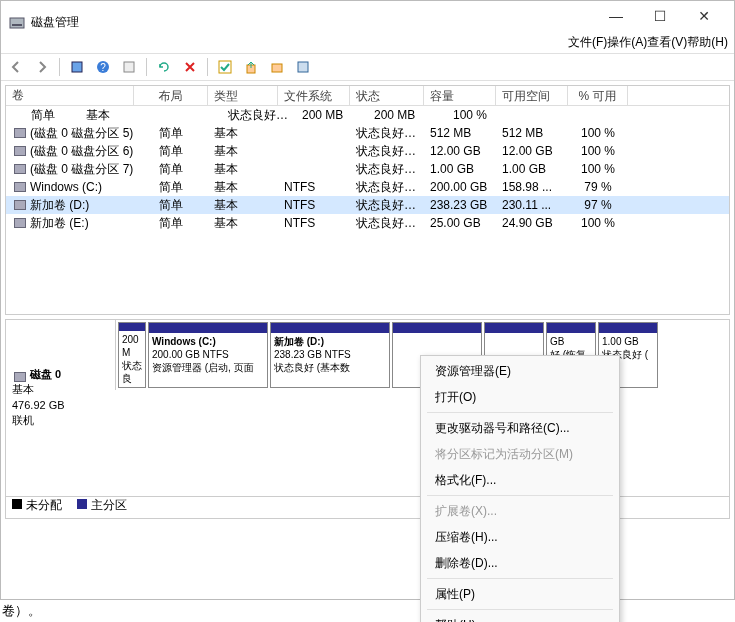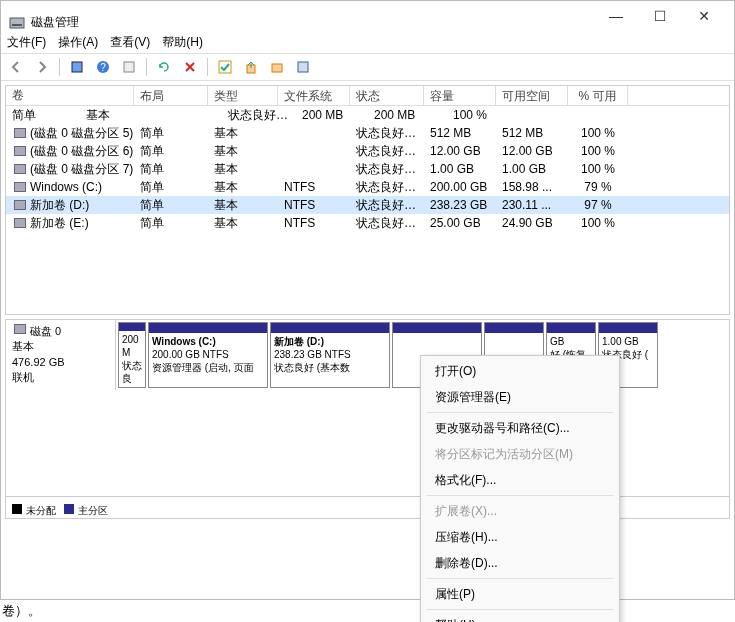--- a/index.html
+++ b/index.html
@@ -2,46 +2,46 @@
 <html><head>
   <meta charset="utf-8">
   <style>
     * { margin: 0; padding: 0; box-sizing: border-box; font-family: "Microsoft YaHei", "Segoe UI", sans-serif; }
     body { background: #fff; font-size: 12px; color: #000; width: 735px; height: 622px; overflow: hidden; position: relative; }
     .window { border: 1px solid #bbb; width: 735px; height: 600px; background: #fff; display: flex; flex-direction: column; }
     .titlebar { height: 30px; display: flex; align-items: flex-end; padding: 0 8px; background: #fff; }
     .titlebar .icon { width: 16px; height: 16px; margin-right: 6px; display: inline-flex; }
     .titlebar .title { flex: 1; font-size: 12px; }
     .titlebar .ctrl { width: 44px; height: 30px; display: flex; align-items: center; justify-content: center; font-size: 14px; color: #333; cursor: pointer; }
-    .menubar { height: 22px; display: flex; align-items: center; padding: 0 6px; gap: 12px; }
+    .menubar { height: 22px; display: flex; align-items: center; padding: 0 6px; gap: 0; justify-content: flex-end; }
     .menubar span { font-size: 12px; cursor: default; }
     .toolbar { height: 28px; border-top: 1px solid #e0e0e0; border-bottom: 1px solid #e0e0e0; display: flex; align-items: center; padding: 0 4px; gap: 4px; }
     .tb-btn { width: 22px; height: 22px; display: flex; align-items: center; justify-content: center; cursor: pointer; }
     .tb-sep { width: 1px; height: 18px; background: #ccc; margin: 0 2px; }
     .content { flex: 1; display: flex; flex-direction: column; padding: 4px; gap: 4px; }
     .list-pane { border: 1px solid #ccc; height: 230px; overflow: hidden; background: #fff; }
     .list-header { display: flex; background: #fff; border-bottom: 1px solid #ddd; height: 20px; }
     .list-header div { border-right: 1px solid #ddd; padding: 2px 6px; font-size: 12px; color: #444; white-space: nowrap; overflow: hidden; }
     .list-body { overflow-y: auto; }
     .list-row { display: flex; height: 18px; align-items: center; }
     .list-row.sel { background: #d4e8ff; }
     .list-row div { padding: 0 6px; font-size: 12px; white-space: nowrap; overflow: hidden; text-overflow: ellipsis; }
     .col-vol { width: 128px; display: flex; align-items: center; gap: 4px; }
-    .col-layout { width: 74px; } .col-type { width: 70px; } .col-fs { width: 72px; } .col-status { width: 74px; } .col-cap { width: 72px; } .col-free { width: 72px; } .col-pct { width: 60px; text-align: center; }
+    .col-layout { width: 74px; text-align: center; } .col-type { width: 70px; } .col-fs { width: 72px; } .col-status { width: 74px; } .col-cap { width: 72px; } .col-free { width: 72px; } .col-pct { width: 60px; text-align: center; }
     .vol-icon { width: 12px; height: 10px; background: #aab; border: 1px solid #667; flex-shrink: 0; margin-left: 2px; }
     .disk-pane { border: 1px solid #ccc; height: 200px; background: #fff; overflow: hidden; position: relative; }
     .disk-row { display: flex; height: 70px; }
     .disk-info { width: 110px; border-right: 1px solid #ccc; padding: 4px 6px; font-size: 11px; line-height: 1.4; }
-    .disk-info .dn { font-weight: normal; display: flex; align-items: flex-start; gap: 4px; }
+    .disk-info .dn { font-weight: bold; display: flex; align-items: flex-end; gap: 4px; margin-top: 43px; }
     .disk-parts { flex: 1; display: flex; gap: 2px; padding: 2px; }
     .part { border: 1px solid #888; display: flex; flex-direction: column; font-size: 10px; overflow: hidden; }
     .part .hdr { height: 10px; background: #2a2a8f; }
     .part .body { padding: 2px 3px; line-height: 1.3; }
     .part .body .pn { font-weight: bold; }
-    .legend { height: 22px; border-top: 1px solid #ccc; display: flex; align-items: flex-end; gap: 8px; padding: 0 6px; font-size: 10px; position: absolute; bottom: 0; left: 0; right: 0; background: #fff; }
+    .legend { height: 22px; border-top: 1px solid #ccc; display: flex; align-items: flex-start; gap: 15px; padding: 0 6px; font-size: 12px; position: absolute; bottom: 0; left: 0; right: 0; background: #fff; }
     .leg-box { width: 10px; height: 10px; display: inline-block; margin-right: 4px; }
     .leg-black { background: #000; } .leg-blue { background: #2a2a8f; }
     .context-menu { position: absolute; left: 420px; top: 355px; width: 200px; background: #f9f9f9; border: 1px solid #ccc; box-shadow: 2px 2px 6px rgba(0,0,0,0.2); z-index: 100; padding: 2px 0; }
     .cm-item { height: 26px; display: flex; align-items: center; padding: 0 14px; font-size: 12px; cursor: default; }
     .cm-item.disabled { color: #999; }
     .cm-sep { height: 1px; background: #e0e0e0; margin: 2px 6px; }
     .redbox { border: 2px solid #d00; pointer-events: none; }
     .footer-note { position: absolute; left: 2px; top: 602px; font-size: 13px; }
   </style>
 </head>
@@ -308,22 +308,22 @@
       </div>
       <div class="legend">
         <span><span class="leg-box leg-black"></span><span>未分配</span></span>
         <span><span class="leg-box leg-blue"></span><span>主分区</span></span>
       </div>
     </div>
   </div>
 </div>
 
 <div class="context-menu">
+  <div class="cm-item">资源管理器(E)</div>
   <div class="cm-item">打开(O)</div>
-  <div class="cm-item">资源管理器(E)</div>
   <div class="cm-sep"></div>
   <div class="cm-item">更改驱动器号和路径(C)...</div>
   <div class="cm-item disabled">将分区标记为活动分区(M)</div>
   <div class="cm-item">格式化(F)...</div>
   <div class="cm-sep"></div>
   <div class="cm-item disabled">扩展卷(X)...</div>
   <div class="cm-item">压缩卷(H)...</div>
   <div class="cm-item">删除卷(D)...</div>
   <div class="cm-sep"></div>
   <div class="cm-item">属性(P)</div>

